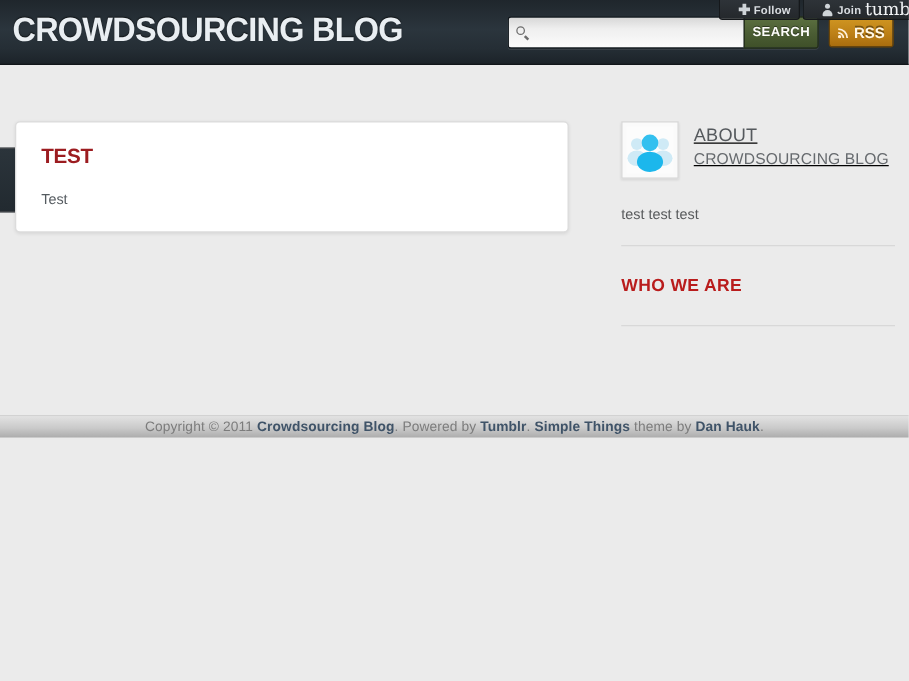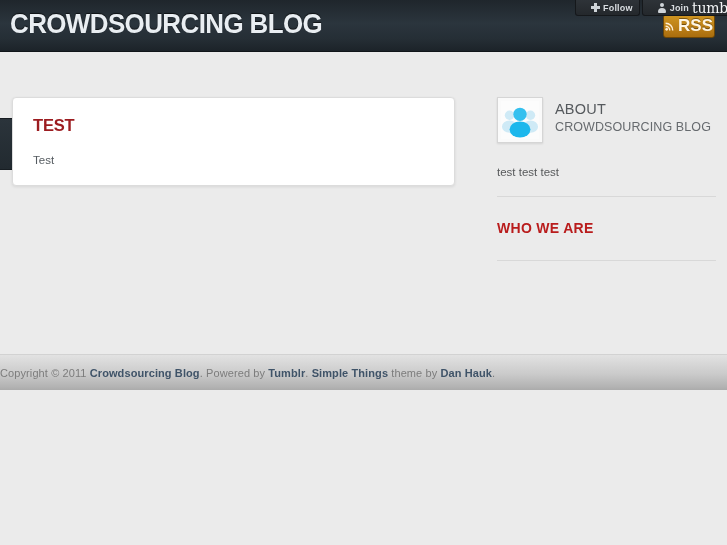--- a/index.html
+++ b/index.html
@@ -191,21 +191,21 @@
     height: 24px;
     box-sizing: border-box;
     background: linear-gradient(to bottom, #cf9521 0%, #bd8017 55%, #a96d0e 100%);
     border: 1px solid #6d4606;
     border-radius: 3px;
     display: flex;
     align-items: center;
     justify-content: center;
     gap: 3px;
     color: #fff6e4;
-    font-size: 17px;
+    font-size: 12px;
     font-weight: bold;
     text-shadow: 0 -1px 0 rgba(0,0,0,.4);
     cursor: pointer;
   }
   .rss-ico { width: 10px; height: 10px; display: block; }
 
   
   .content {
     position: absolute;
     top: 52px; left: 0;
@@ -267,20 +267,21 @@
   .sidebar {
     position: absolute;
     left: 497px;
     top: 45px;
     width: 219px;
   }
   .about-row {
     display: flex;
     align-items: flex-start;
     gap: 12px;
+    text-decoration: underline;
   }
   .avatar {
     width: 46px;
     height: 46px;
     box-sizing: border-box;
     background: #fafafa;
     border: 1px solid #d5d5d5;
     padding: 3px;
     box-shadow: 0 1px 2px rgba(0,0,0,.10);
     flex: 0 0 auto;
@@ -314,29 +315,29 @@
     font-size: 14px;
     font-weight: bold;
     color: #b91c1c;
     letter-spacing: .3px;
     padding: 23px 0 24px 0;
   }
 
   
   .footer {
     position: absolute;
-    top: 354px; left: 0;
+    top: 332px; left: 0;
     width: 727px;
-    height: 36px;
+    height: 18px;
     background: linear-gradient(to bottom, #e2e2e2 0%, #cacaca 55%, #b2b2b2 92%, #ababab 100%);
     border-top: 1px solid #d2d2d2;
     box-sizing: border-box;
     display: flex;
     align-items: center;
-    justify-content: flex-start;
+    justify-content: center;
     z-index: 6;
   }
   .footer-text {
     font-size: 11px;
     color: #7c7c7c;
     letter-spacing: .1px;
     white-space: nowrap;
   }
   .footer-text a {
     color: #3f5368;
@@ -362,20 +363,27 @@
   <div class="tumblr-btn">
     <span class="person-ico"></span>
     <span>Join</span>
     <span class="tumblr-word">tumblr.</span>
   </div>
 </div>
 
 <div class="header">
   <div class="blog-title">CROWDSOURCING BLOG</div>
 
+  <div class="search-wrap">
+    <div class="search-field">
+      <span class="mag-ico"></span>
+      <input class="search-input" type="text" value="" placeholder="" style="">
+    </div>
+    <div class="search-btn">SEARCH</div>
+  </div>
 
   <div class="rss-btn">
     <svg class="rss-ico" viewBox="0 0 12 12">
       <circle cx="2" cy="10" r="1.6" fill="#fff0d8"></circle>
       <path d="M0.7 6.3 A5 5 0 0 1 5.7 11.3" stroke="#fff0d8" stroke-width="1.7" fill="none"></path>
       <path d="M0.7 2.7 A8.6 8.6 0 0 1 9.3 11.3" stroke="#fff0d8" stroke-width="1.7" fill="none"></path>
     </svg>
     <span>RSS</span>
   </div>
 </div>

